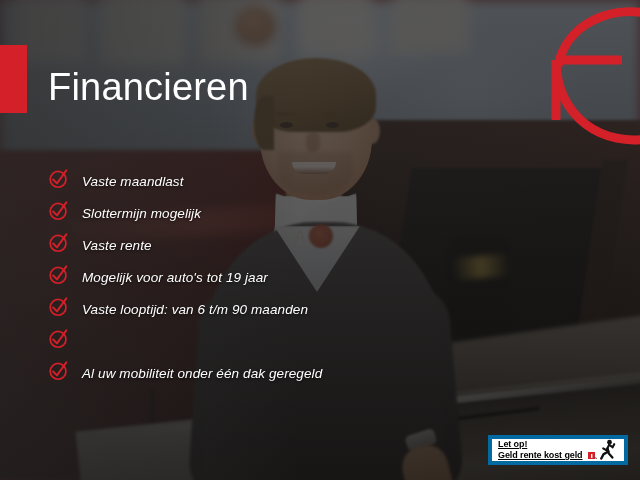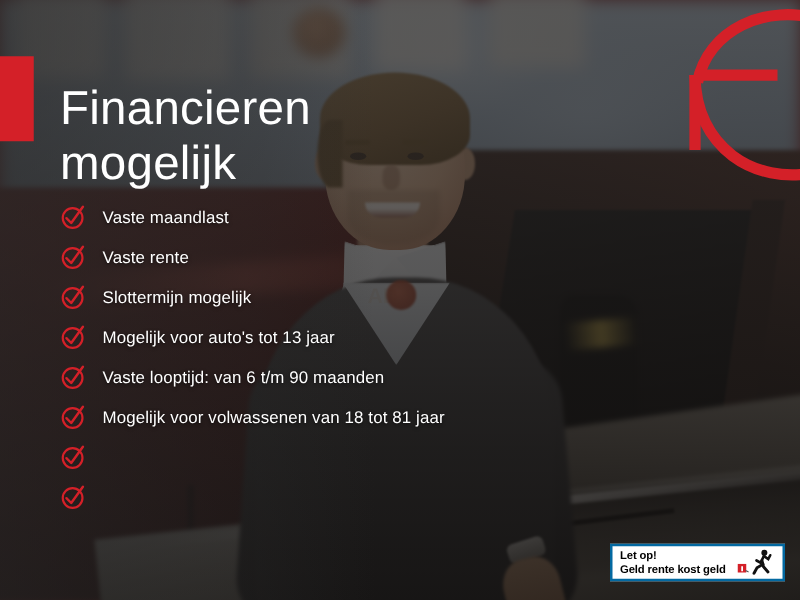--- a/index.html
+++ b/index.html
@@ -166,32 +166,32 @@
   .arc-wrap{position:absolute;right:-6px;top:-2px;width:120px;height:150px;}
 
   
   .headline{
     position:absolute;left:48px;top:40px;width:300px;
     color:#ffffff;font-size:38px;line-height:44px;font-weight:300;letter-spacing:.2px;
   }
   .headline .l2{display:block;}
 
   .bullets{position:absolute;left:48px;top:158px;width:420px;}
-  .bullet{display:flex;align-items:center;height:32px;}
+  .bullet{display:flex;align-items:flex-end;height:32px;font-style:italic;}
   .bullet .tick{flex:0 0 auto;width:22px;height:22px;margin-right:12px;display:block;}
   .bullet .btxt{
     color:#ffffff;font-size:13.5px;line-height:16px;font-weight:400;letter-spacing:.1px;
     text-shadow:0 1px 3px rgba(0,0,0,.65);white-space:nowrap;
   }
 
   
   .afm{
     position:absolute;left:488px;top:435px;width:140px;height:30px;
-    background:#ffffff;border:2px solid #0369a1;
-    display:flex;align-items:center;padding:0 6px;box-sizing:border-box;
+    background:#ffffff;border:4px solid #0369a1;
+    display:flex;align-items:center;padding:0 6px;box-sizing:border-box;text-decoration:underline;
   }
   .afm-text{flex:1 1 auto;}
   .afm-l1,.afm-l2{
     color:#000;font-weight:700;font-size:9px;line-height:11px;letter-spacing:-.1px;
     font-family:"Liberation Sans",sans-serif;white-space:nowrap;
   }
   .afm-mini{width:9px;height:8px;margin-left:2px;margin-right:1px;flex:0 0 auto;}
   .afm-walker{width:20px;height:22px;flex:0 0 auto;}
 </style>
 </head>
@@ -263,93 +263,84 @@
     <svg width="120" height="150" viewBox="0 0 120 150" fill="none" aria-hidden="true">
       <path d="M32 68 C 40 26, 86 4, 132 18" stroke="#d42028" stroke-width="9" fill="none" stroke-linecap="butt"></path>
       <path d="M30 62 C 30 120, 78 150, 126 140" stroke="#d42028" stroke-width="9" fill="none"></path>
       <path d="M30 62 L 96 62" stroke="#d42028" stroke-width="9"></path>
       <path d="M30 62 L 30 122" stroke="#d42028" stroke-width="9"></path>
     </svg>
   </div>
 
   <h1 class="headline">
     <span class="l1">Financieren</span>
-    <span class="l2">mogelijk</span>
   </h1>
 
   <ul class="bullets" id="feature-list" style="list-style:none;margin:0;padding:0;">
   <li class="bullet">
         <span style="display:flex">
           <svg class="tick" viewBox="0 0 24 24" aria-hidden="true">
             <circle cx="11" cy="12.4" r="8.6" fill="none" stroke="#d42028" stroke-width="1.9"></circle>
             <path d="M5.6 12.6 L9.8 16.8 L20 2.6" fill="none" stroke="#d42028" stroke-width="2.1" stroke-linecap="round" stroke-linejoin="round"></path>
           </svg>
         </span>
         <span class="btxt">Vaste maandlast</span>
       </li>
       <li class="bullet">
         <span style="display:flex">
           <svg class="tick" viewBox="0 0 24 24" aria-hidden="true">
             <circle cx="11" cy="12.4" r="8.6" fill="none" stroke="#d42028" stroke-width="1.9"></circle>
             <path d="M5.6 12.6 L9.8 16.8 L20 2.6" fill="none" stroke="#d42028" stroke-width="2.1" stroke-linecap="round" stroke-linejoin="round"></path>
           </svg>
         </span>
+        <span class="btxt">Slottermijn mogelijk</span>
+      </li>
+      <li class="bullet">
+        <span style="display:flex">
+          <svg class="tick" viewBox="0 0 24 24" aria-hidden="true">
+            <circle cx="11" cy="12.4" r="8.6" fill="none" stroke="#d42028" stroke-width="1.9"></circle>
+            <path d="M5.6 12.6 L9.8 16.8 L20 2.6" fill="none" stroke="#d42028" stroke-width="2.1" stroke-linecap="round" stroke-linejoin="round"></path>
+          </svg>
+        </span>
         <span class="btxt">Vaste rente</span>
       </li>
       <li class="bullet">
         <span style="display:flex">
           <svg class="tick" viewBox="0 0 24 24" aria-hidden="true">
             <circle cx="11" cy="12.4" r="8.6" fill="none" stroke="#d42028" stroke-width="1.9"></circle>
             <path d="M5.6 12.6 L9.8 16.8 L20 2.6" fill="none" stroke="#d42028" stroke-width="2.1" stroke-linecap="round" stroke-linejoin="round"></path>
           </svg>
         </span>
-        <span class="btxt">Slottermijn mogelijk</span>
-      </li>
-      <li class="bullet">
-        <span style="display:flex">
-          <svg class="tick" viewBox="0 0 24 24" aria-hidden="true">
-            <circle cx="11" cy="12.4" r="8.6" fill="none" stroke="#d42028" stroke-width="1.9"></circle>
-            <path d="M5.6 12.6 L9.8 16.8 L20 2.6" fill="none" stroke="#d42028" stroke-width="2.1" stroke-linecap="round" stroke-linejoin="round"></path>
-          </svg>
-        </span>
-        <span class="btxt">Mogelijk voor auto's tot 13 jaar</span>
+        <span class="btxt">Mogelijk voor auto's tot 19 jaar</span>
       </li>
       <li class="bullet">
         <span style="display:flex">
           <svg class="tick" viewBox="0 0 24 24" aria-hidden="true">
             <circle cx="11" cy="12.4" r="8.6" fill="none" stroke="#d42028" stroke-width="1.9"></circle>
             <path d="M5.6 12.6 L9.8 16.8 L20 2.6" fill="none" stroke="#d42028" stroke-width="2.1" stroke-linecap="round" stroke-linejoin="round"></path>
           </svg>
         </span>
         <span class="btxt">Vaste looptijd: van 6 t/m 90 maanden</span>
       </li>
       <li class="bullet">
         <span style="display:flex">
           <svg class="tick" viewBox="0 0 24 24" aria-hidden="true">
             <circle cx="11" cy="12.4" r="8.6" fill="none" stroke="#d42028" stroke-width="1.9"></circle>
             <path d="M5.6 12.6 L9.8 16.8 L20 2.6" fill="none" stroke="#d42028" stroke-width="2.1" stroke-linecap="round" stroke-linejoin="round"></path>
           </svg>
         </span>
-        <span class="btxt">Mogelijk voor volwassenen van 18 tot 81 jaar</span>
-      </li>
-      <li class="bullet">
-        <span style="display:flex">
-          <svg class="tick" viewBox="0 0 24 24" aria-hidden="true">
-            <circle cx="11" cy="12.4" r="8.6" fill="none" stroke="#d42028" stroke-width="1.9"></circle>
-            <path d="M5.6 12.6 L9.8 16.8 L20 2.6" fill="none" stroke="#d42028" stroke-width="2.1" stroke-linecap="round" stroke-linejoin="round"></path>
-          </svg>
-        </span>
-      </li>
-      <li class="bullet">
-        <span style="display:flex">
-          <svg class="tick" viewBox="0 0 24 24" aria-hidden="true">
-            <circle cx="11" cy="12.4" r="8.6" fill="none" stroke="#d42028" stroke-width="1.9"></circle>
-            <path d="M5.6 12.6 L9.8 16.8 L20 2.6" fill="none" stroke="#d42028" stroke-width="2.1" stroke-linecap="round" stroke-linejoin="round"></path>
-          </svg>
-        </span>
+      </li>
+      <li class="bullet">
+        <span style="display:flex">
+          <svg class="tick" viewBox="0 0 24 24" aria-hidden="true">
+            <circle cx="11" cy="12.4" r="8.6" fill="none" stroke="#d42028" stroke-width="1.9"></circle>
+            <path d="M5.6 12.6 L9.8 16.8 L20 2.6" fill="none" stroke="#d42028" stroke-width="2.1" stroke-linecap="round" stroke-linejoin="round"></path>
+          </svg>
+        </span>
+        <span class="btxt">Al uw mobiliteit onder één dak geregeld</span>
       </li>
     </ul>
 
   <div class="afm">
     <div class="afm-text">
       <div class="afm-l1">Let op!</div>
       <div class="afm-l2">Geld rente kost geld</div>
     </div>
     <span class="afm-mini">
       <svg width="9" height="8" viewBox="0 0 9 8" aria-hidden="true">

